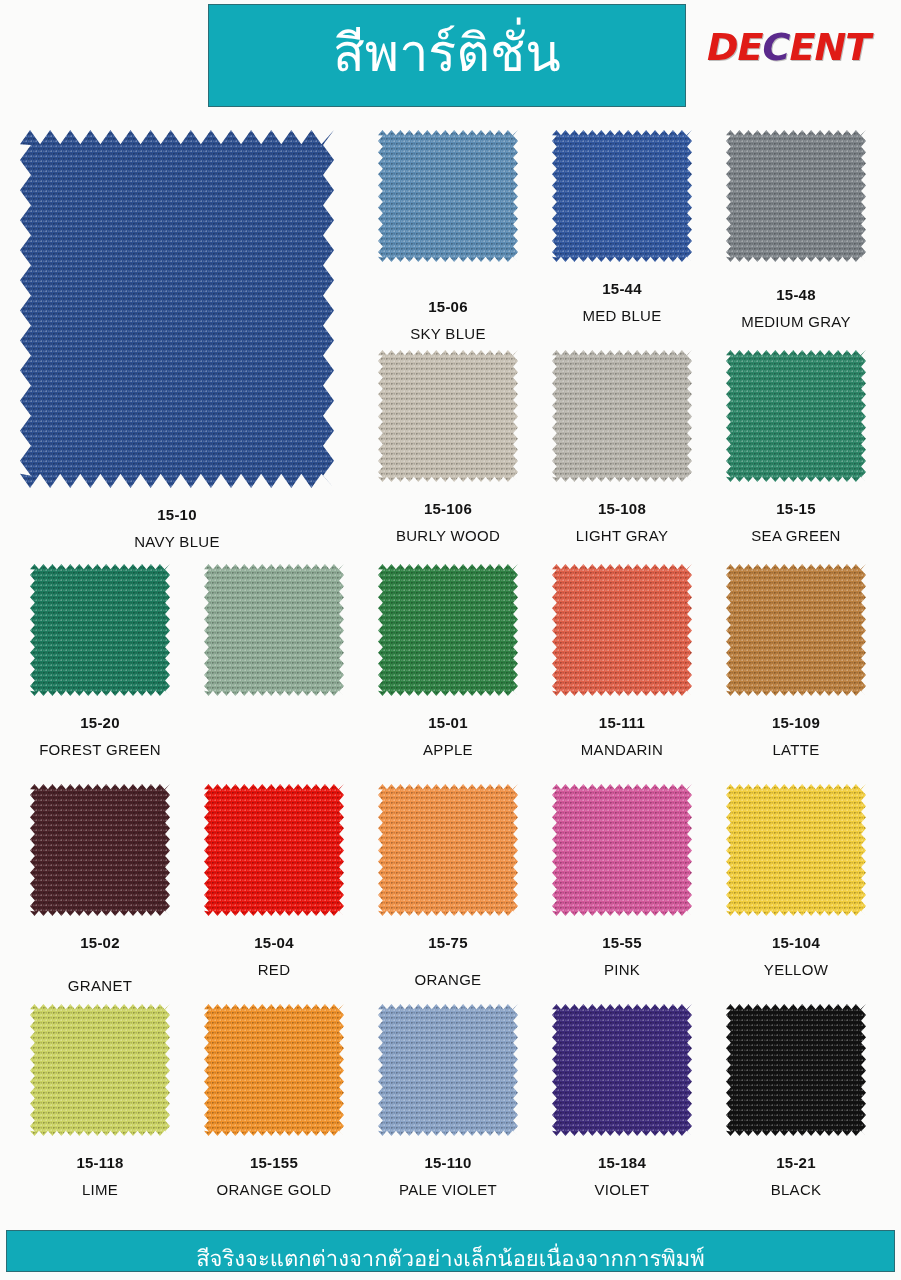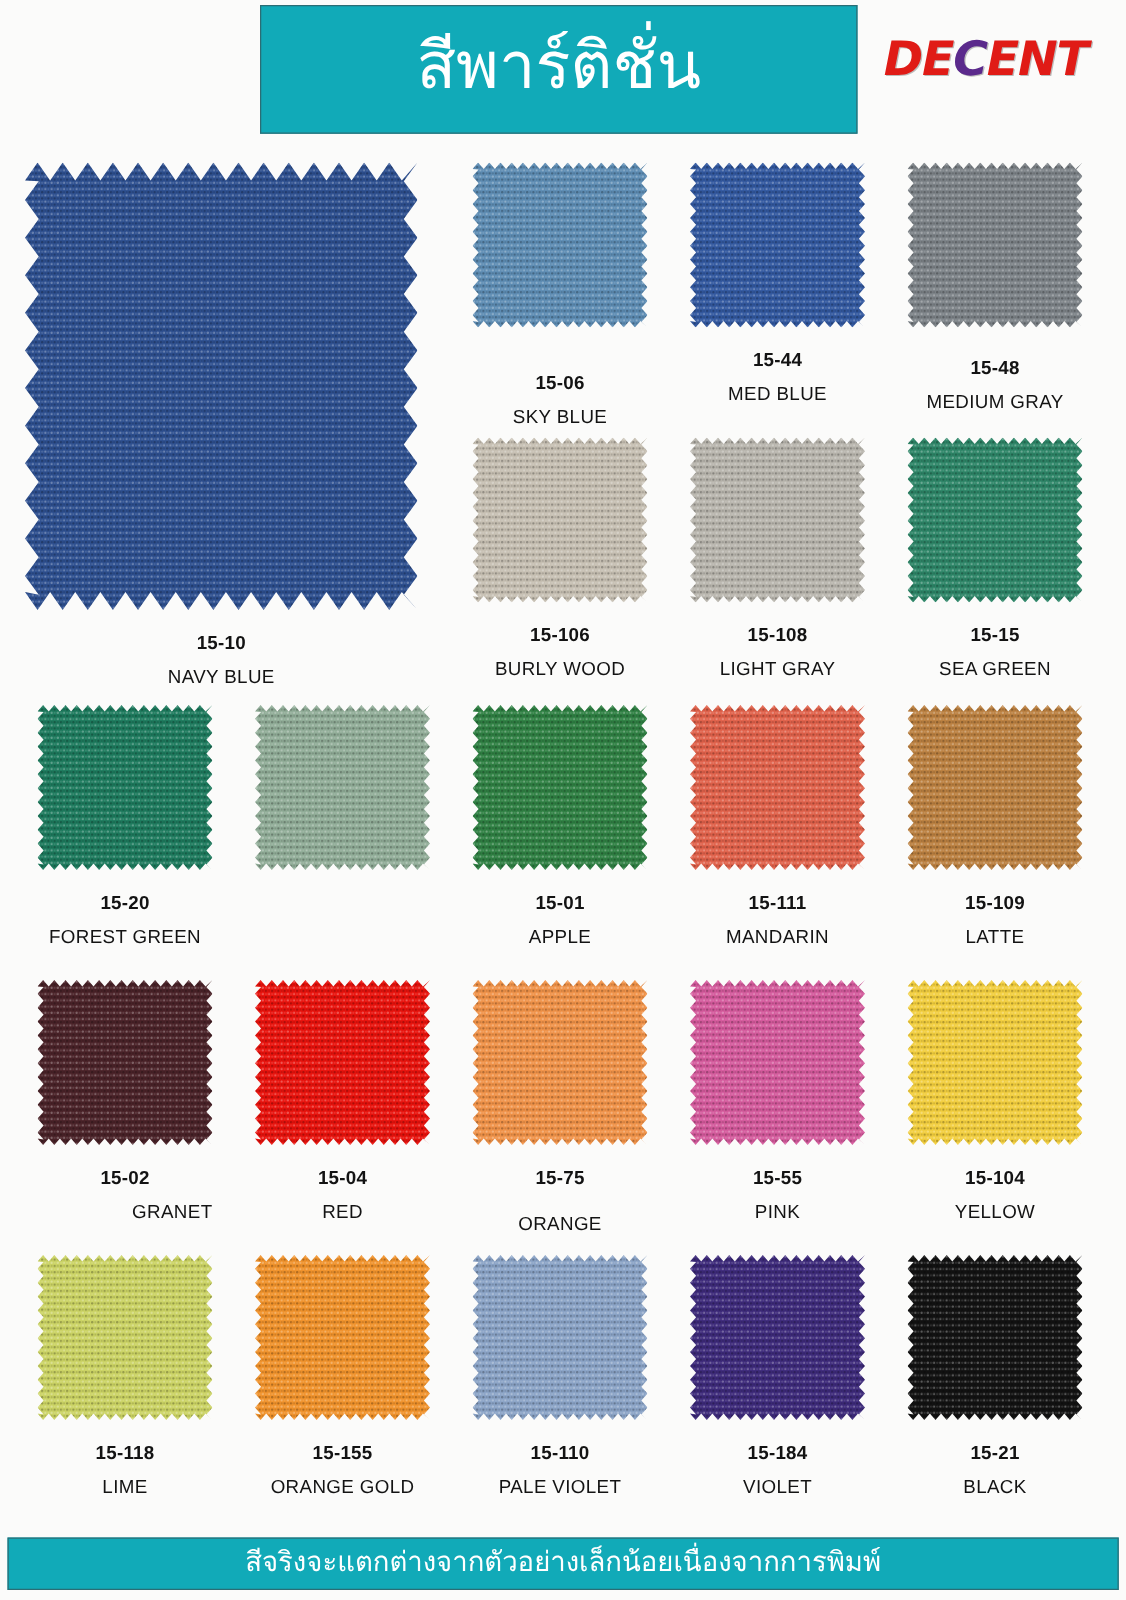--- a/index.html
+++ b/index.html
@@ -170,21 +170,21 @@
   
   .footer-bar {
     position: absolute;
     left: 6px;
     top: 1230px;
     width: 889px;
     height: 42px;
     background: #11aab8;
     border: 1px solid #2b6d75;
     display: flex;
-    align-items: center;
+    align-items: flex-end;
     justify-content: center;
   }
 
   .footer-text {
     color: #ffffff;
     font-size: 22px;
     line-height: 1;
     white-space: nowrap;
     transform: translateY(-1px);
   }
@@ -286,21 +286,21 @@
         <div class="swatch" style="background-color: rgb(187, 128, 64);"></div>
         <div style="margin-top: 18px; text-align: center;">
           <div class="code">15-109</div>
           <div class="name" style="margin-top: 10px;">LATTE</div>
         </div>
       </div>
       <div class="cell" style="position: absolute; left: 30px; top: 672px; width: 140px;">
         <div class="swatch" style="background-color: rgb(74, 34, 40);"></div>
         <div style="margin-top: 18px; text-align: center;">
           <div class="code">15-02</div>
-          <div class="name" style="margin-top: 10px; text-align: right;">GRANET</div>
+          <div class="name" style="margin-top: 26px;">GRANET</div>
         </div>
       </div>
       <div class="cell" style="position: absolute; left: 204px; top: 672px; width: 140px;">
         <div class="swatch" style="background-color: rgb(232, 18, 12);"></div>
         <div style="margin-top: 18px; text-align: center;">
           <div class="code">15-04</div>
           <div class="name" style="margin-top: 10px;">RED</div>
         </div>
       </div>
       <div class="cell" style="position: absolute; left: 378px; top: 672px; width: 140px;">

